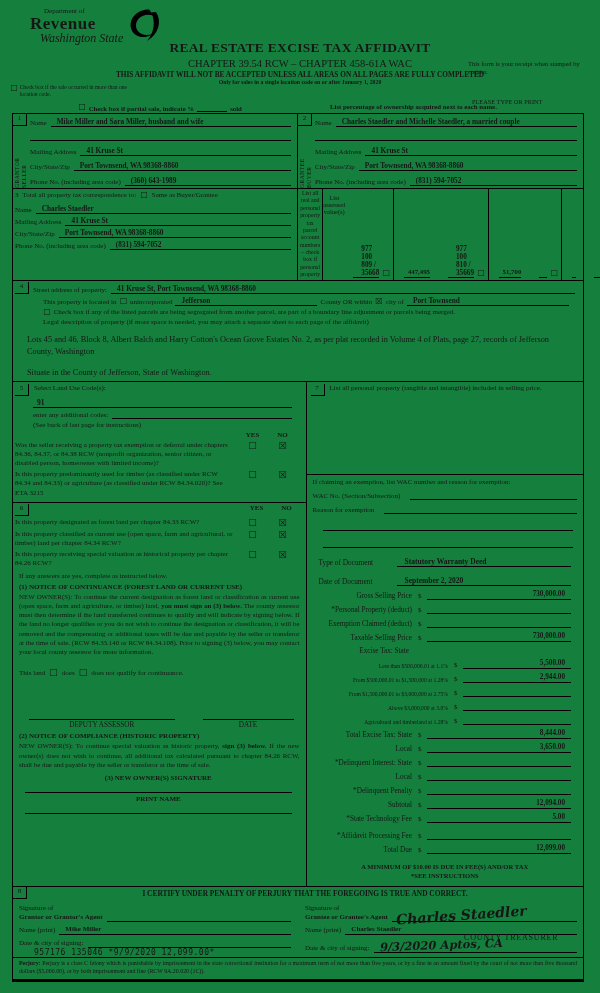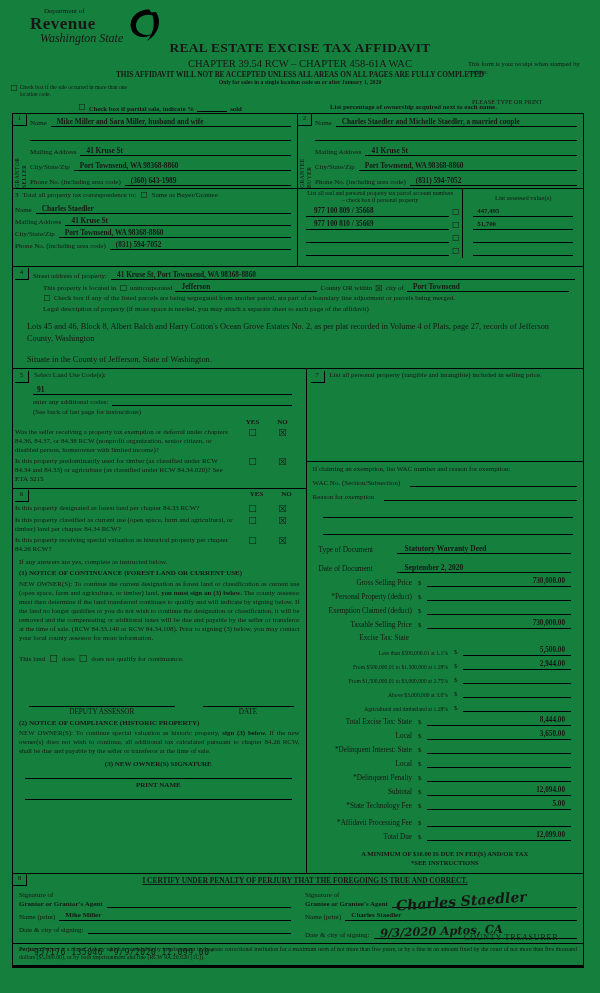--- a/index.html
+++ b/index.html
@@ -35,21 +35,21 @@
   .numbox{width:13px;height:11px;border-right:1px solid #000;border-bottom:1px solid #000;text-align:center;font-size:7px;flex:none;align-self:flex-start;}
   .vlabels{flex:1;display:flex;justify-content:center;padding-top:3px;}
   .vtext{writing-mode:vertical-rl;transform:rotate(180deg);font-size:5.6px;letter-spacing:.5px;line-height:1.1;}
   .fields{flex:1;padding:1px 6px 2px 2px;display:flex;flex-direction:column;justify-content:space-between;}
   .fline{display:flex;align-items:flex-end;margin-top:2px;}
   .flabel{white-space:nowrap;padding-right:4px;}
   .fval{flex:1;border-bottom:1px solid #000;font-weight:bold;padding:0 6px;min-height:8px;font-size:7.3px;}
   .sec3{padding:2px 6px 2px 2px;min-height:77px;box-sizing:border-box;}
   .s3head{display:flex;align-items:flex-start;gap:4px;}
   
-  .parcels{display:flex;flex-direction:column;min-height:77px;}
+  .parcels{display:flex;flex-direction:row;min-height:77px;}
   .p-head{display:flex;}
   .p-head-left{width:58%;border-right:1px solid #000;text-align:center;font-size:5.9px;line-height:1.25;padding:1px 2px;box-sizing:border-box;}
   .p-head-right{flex:1;text-align:center;font-size:6.5px;padding-top:5px;}
   .p-row{display:flex;}
   .p-left{width:58%;border-right:1px solid #000;display:flex;align-items:flex-end;gap:3px;padding:1px 3px 2px 8px;box-sizing:border-box;}
   .p-parcel{flex:1;border-bottom:1px solid #000;font-weight:bold;font-size:7.2px;padding-left:8px;min-height:9px;}
   .p-right{flex:1;display:flex;align-items:flex-end;padding:1px 10px 2px 10px;}
   .p-val{flex:1;border-bottom:1px solid #000;font-weight:bold;font-size:6.8px;padding-left:4px;min-height:9px;}
   
   .sec4{padding:0 0 2px 0;}
@@ -95,21 +95,21 @@
   .mrow{display:flex;align-items:flex-end;margin:4px 6px 0 0;}
   .mlabel{flex:1;text-align:right;padding-right:6px;font-size:7.2px;}
   .mdollar{width:9px;flex:none;font-size:7px;}
   .mval{width:138px;flex:none;border-bottom:1px solid #000;text-align:right;font-weight:bold;font-size:7.2px;padding-right:6px;min-height:9px;}
   .tier .mlabel{font-size:5.6px;}
   .tier .mval{width:102px;}
   .noline{border-bottom:none;font-weight:normal;}
   .minimum{text-align:center;font-weight:bold;font-size:6.6px;margin:8px 0 4px 0;line-height:1.4;}
   
   .sec8head{display:flex;align-items:flex-start;}
-  .certify{flex:1;text-align:center;font-weight:bold;font-size:7.4px;padding-top:2px;text-decoration:underline;}
+  .certify{flex:1;text-align:center;font-weight:bold;font-size:7.4px;padding-top:2px;}
   .sig-cols{display:flex;padding:2px 6px 4px 6px;gap:14px;}
   .sigcol{flex:1;}
   .sl{display:flex;align-items:flex-end;margin-top:3px;}
   .sl .lab{white-space:nowrap;padding-right:4px;line-height:1.25;}
   .sl .lab b{display:block;}
   .sl .val{flex:1;border-bottom:1px solid #000;min-height:9px;font-weight:bold;padding-left:6px;position:relative;}
   .handwrite{font-family:"DejaVu Serif",serif;font-style:italic;font-weight:bold;}
   .sig-script{position:absolute;left:4px;bottom:-2px;font-size:14px;transform:rotate(-4deg);white-space:nowrap;}
   .date-script{font-size:11.5px;transform:rotate(-2deg);display:inline-block;}
   .perjury{border-top:1px solid #000;padding:2px 6px 3px 6px;font-size:5.9px;line-height:1.35;text-align:justify;border-bottom:2px solid #000;}

